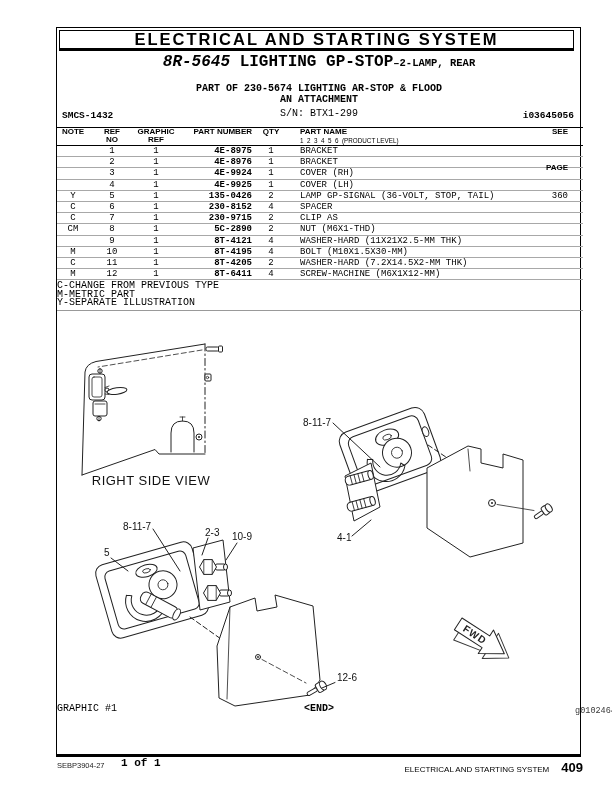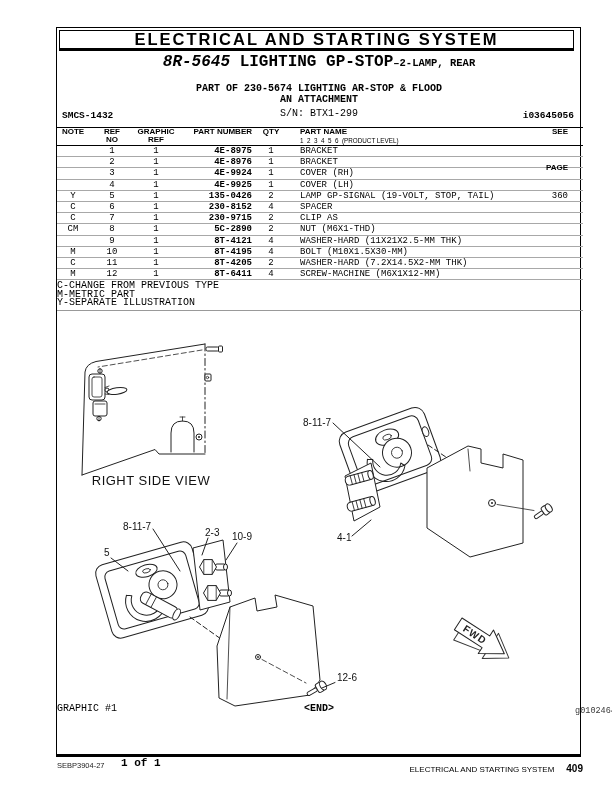--- a/index.html
+++ b/index.html
@@ -60,21 +60,21 @@
   
   #graphic-label{left:57px;top:703px;font-size:10px;}
   #end-marker{left:56px;top:703px;width:526px;text-align:center;font-size:10px;font-weight:bold;}
   #graphic-id{left:56px;top:706px;width:525px;text-align:right;font-size:8.5px;color:#3a3a3a;padding-left:40px;}
 
   
   #footer-code{left:57px;top:761px;font-size:7.5px;color:#222;}
   #footer-pages{left:121px;top:757px;font-size:11px;font-weight:bold;}
   #footer-right{left:56px;top:758px;width:527px;text-align:right;}
   #footer-right .sec{font-size:8px;}
-  #footer-right .pg{font-size:10px;font-weight:bold;margin-left:12px;}
+  #footer-right .pg{font-size:13px;font-weight:bold;margin-left:12px;}
 </style>
 </head>
 <body>
 
 <div id="page-border" class="abs"></div>
 
 <div id="title-box" class="abs">
   <span>ELECTRICAL AND STARTING SYSTEM</span>
 </div>
 
@@ -163,21 +163,21 @@
         <span class="c-page"></span>
         <span></span>
       </div>
 
       <div class="prow grid mono">
         <span class="c-note">Y</span>
         <span class="c-ref">5</span>
         <span class="c-gref">1</span>
         <span class="c-part">135-0426</span>
         <span class="c-qty">2</span>
-        <span class="c-name">LAMP GP-SIGNAL (19-VOLT, STOP, TAIL)</span>
+        <span class="c-name">LAMP GP-SIGNAL (36-VOLT, STOP, TAIL)</span>
         <span class="c-page">360</span>
         <span></span>
       </div>
 
       <div class="prow grid mono">
         <span class="c-note">C</span>
         <span class="c-ref">6</span>
         <span class="c-gref">1</span>
         <span class="c-part">230-8152</span>
         <span class="c-qty">4</span>

